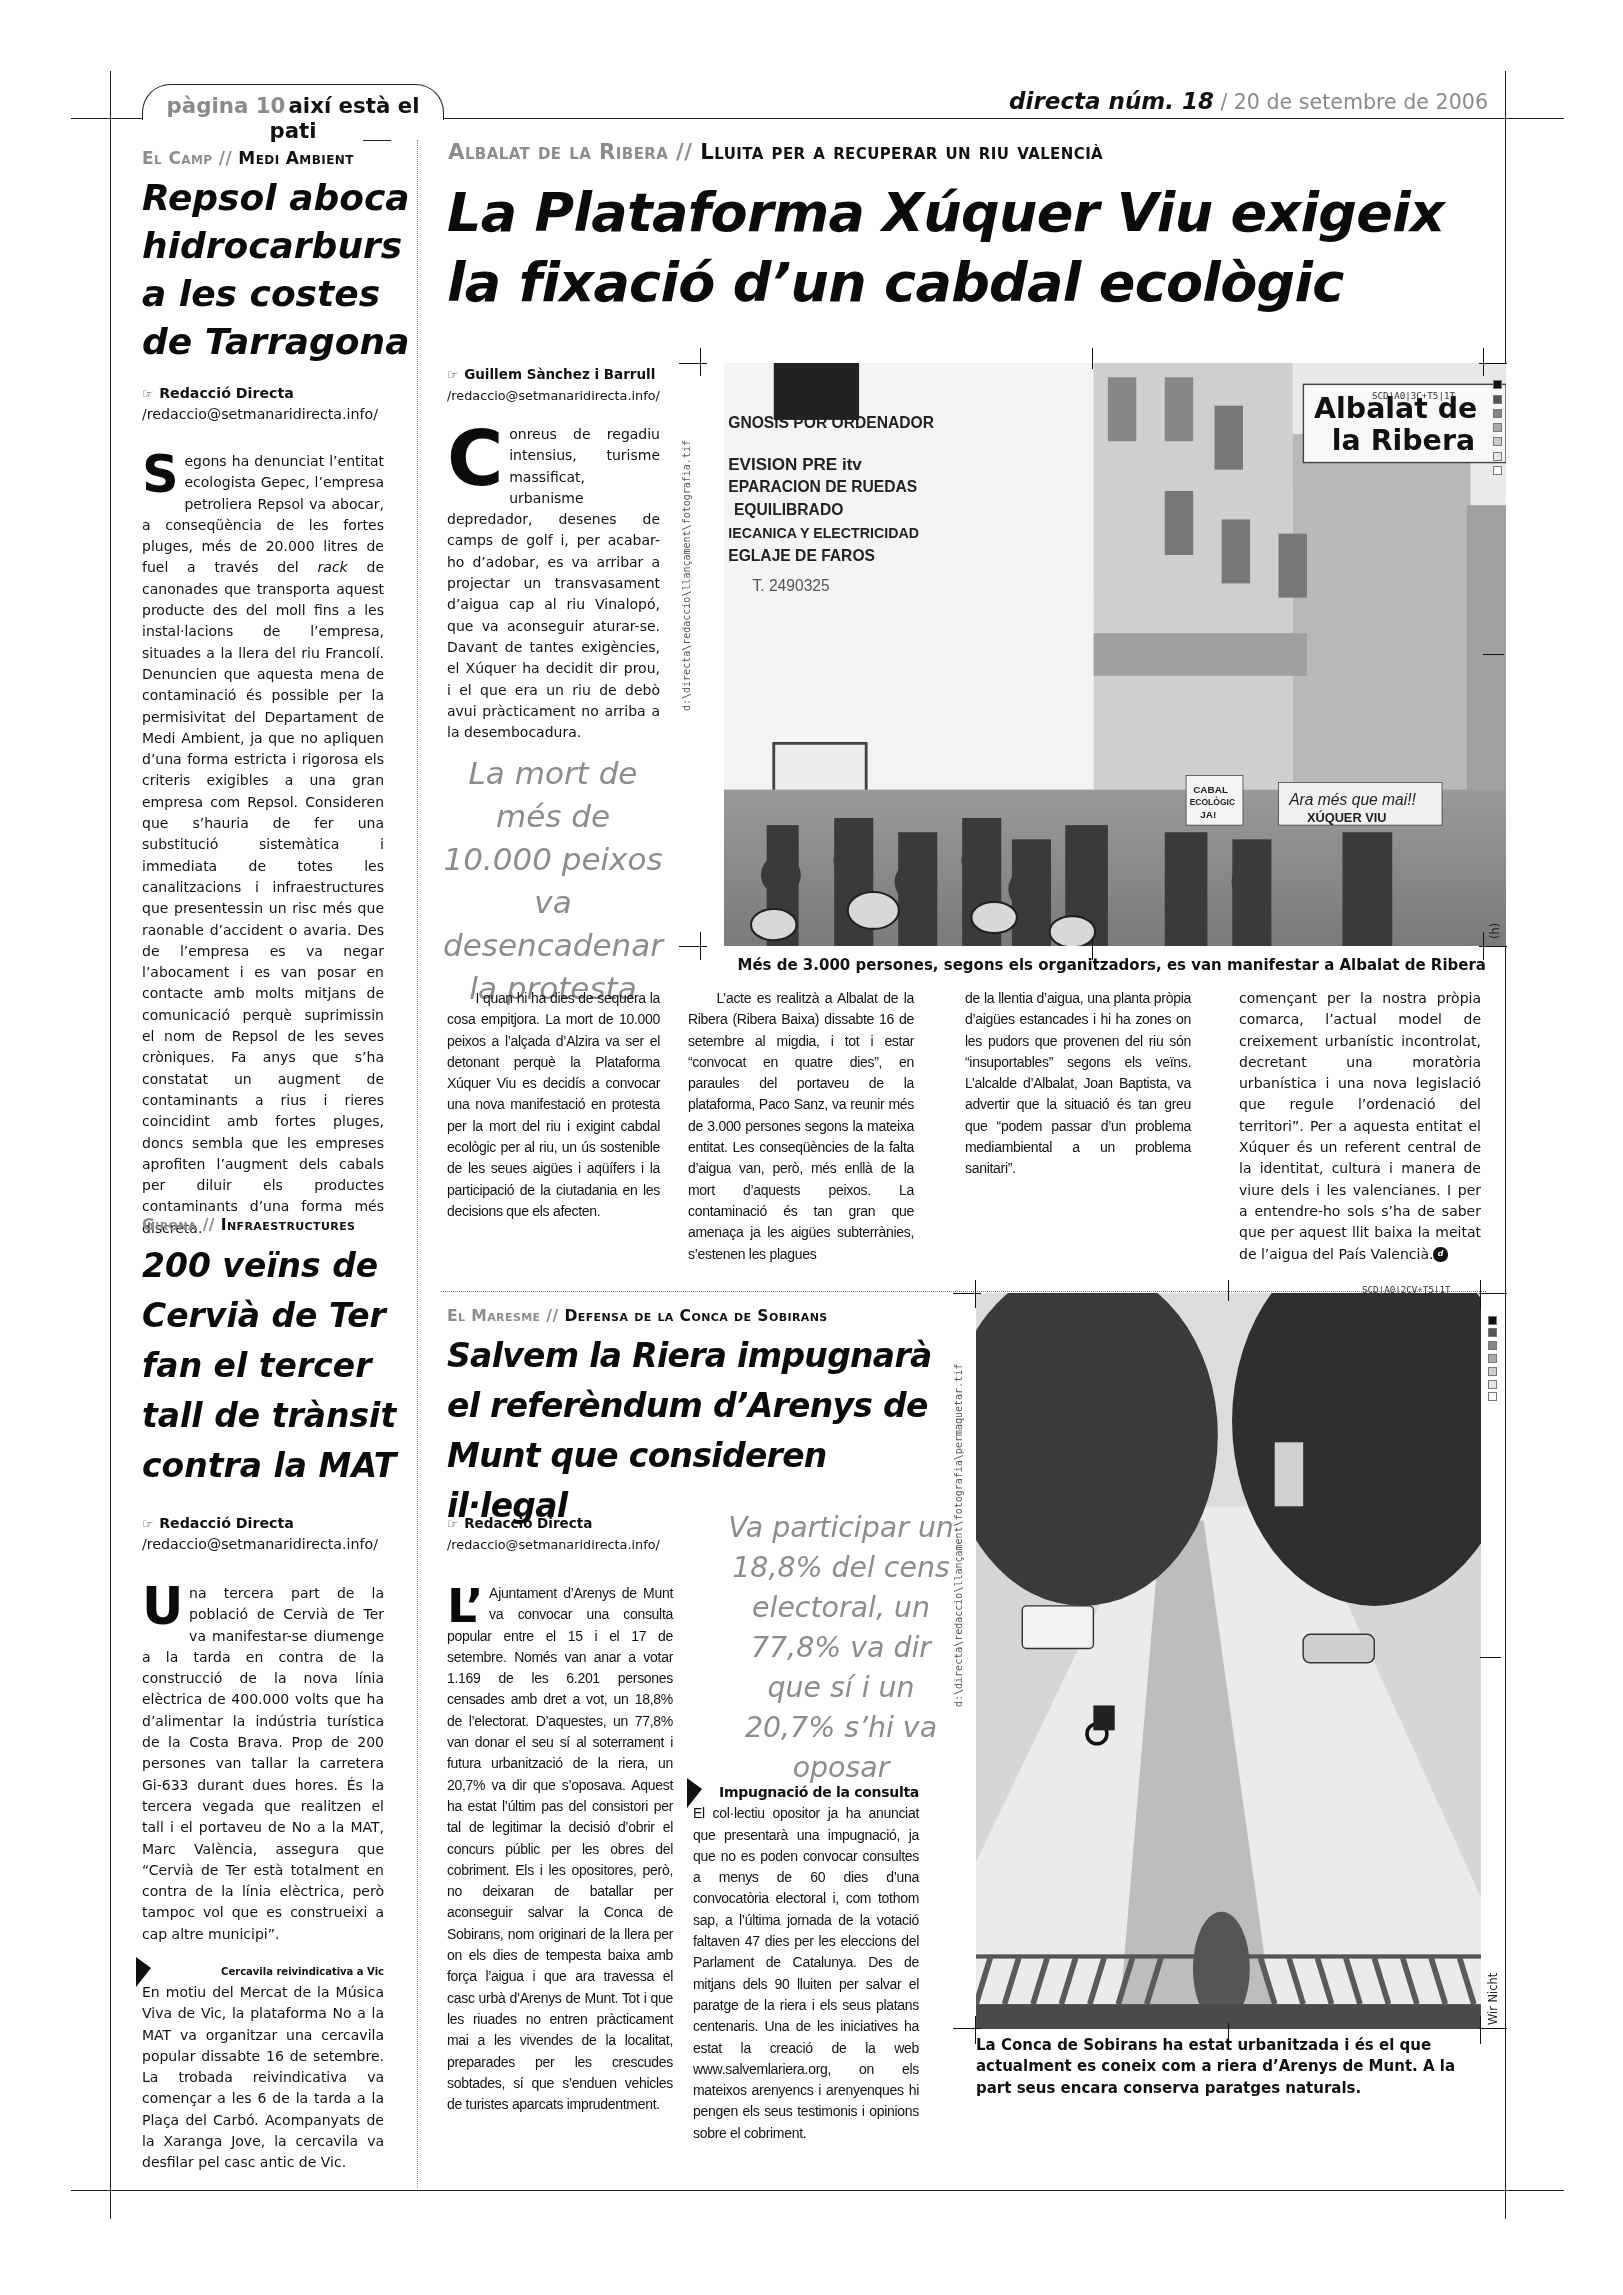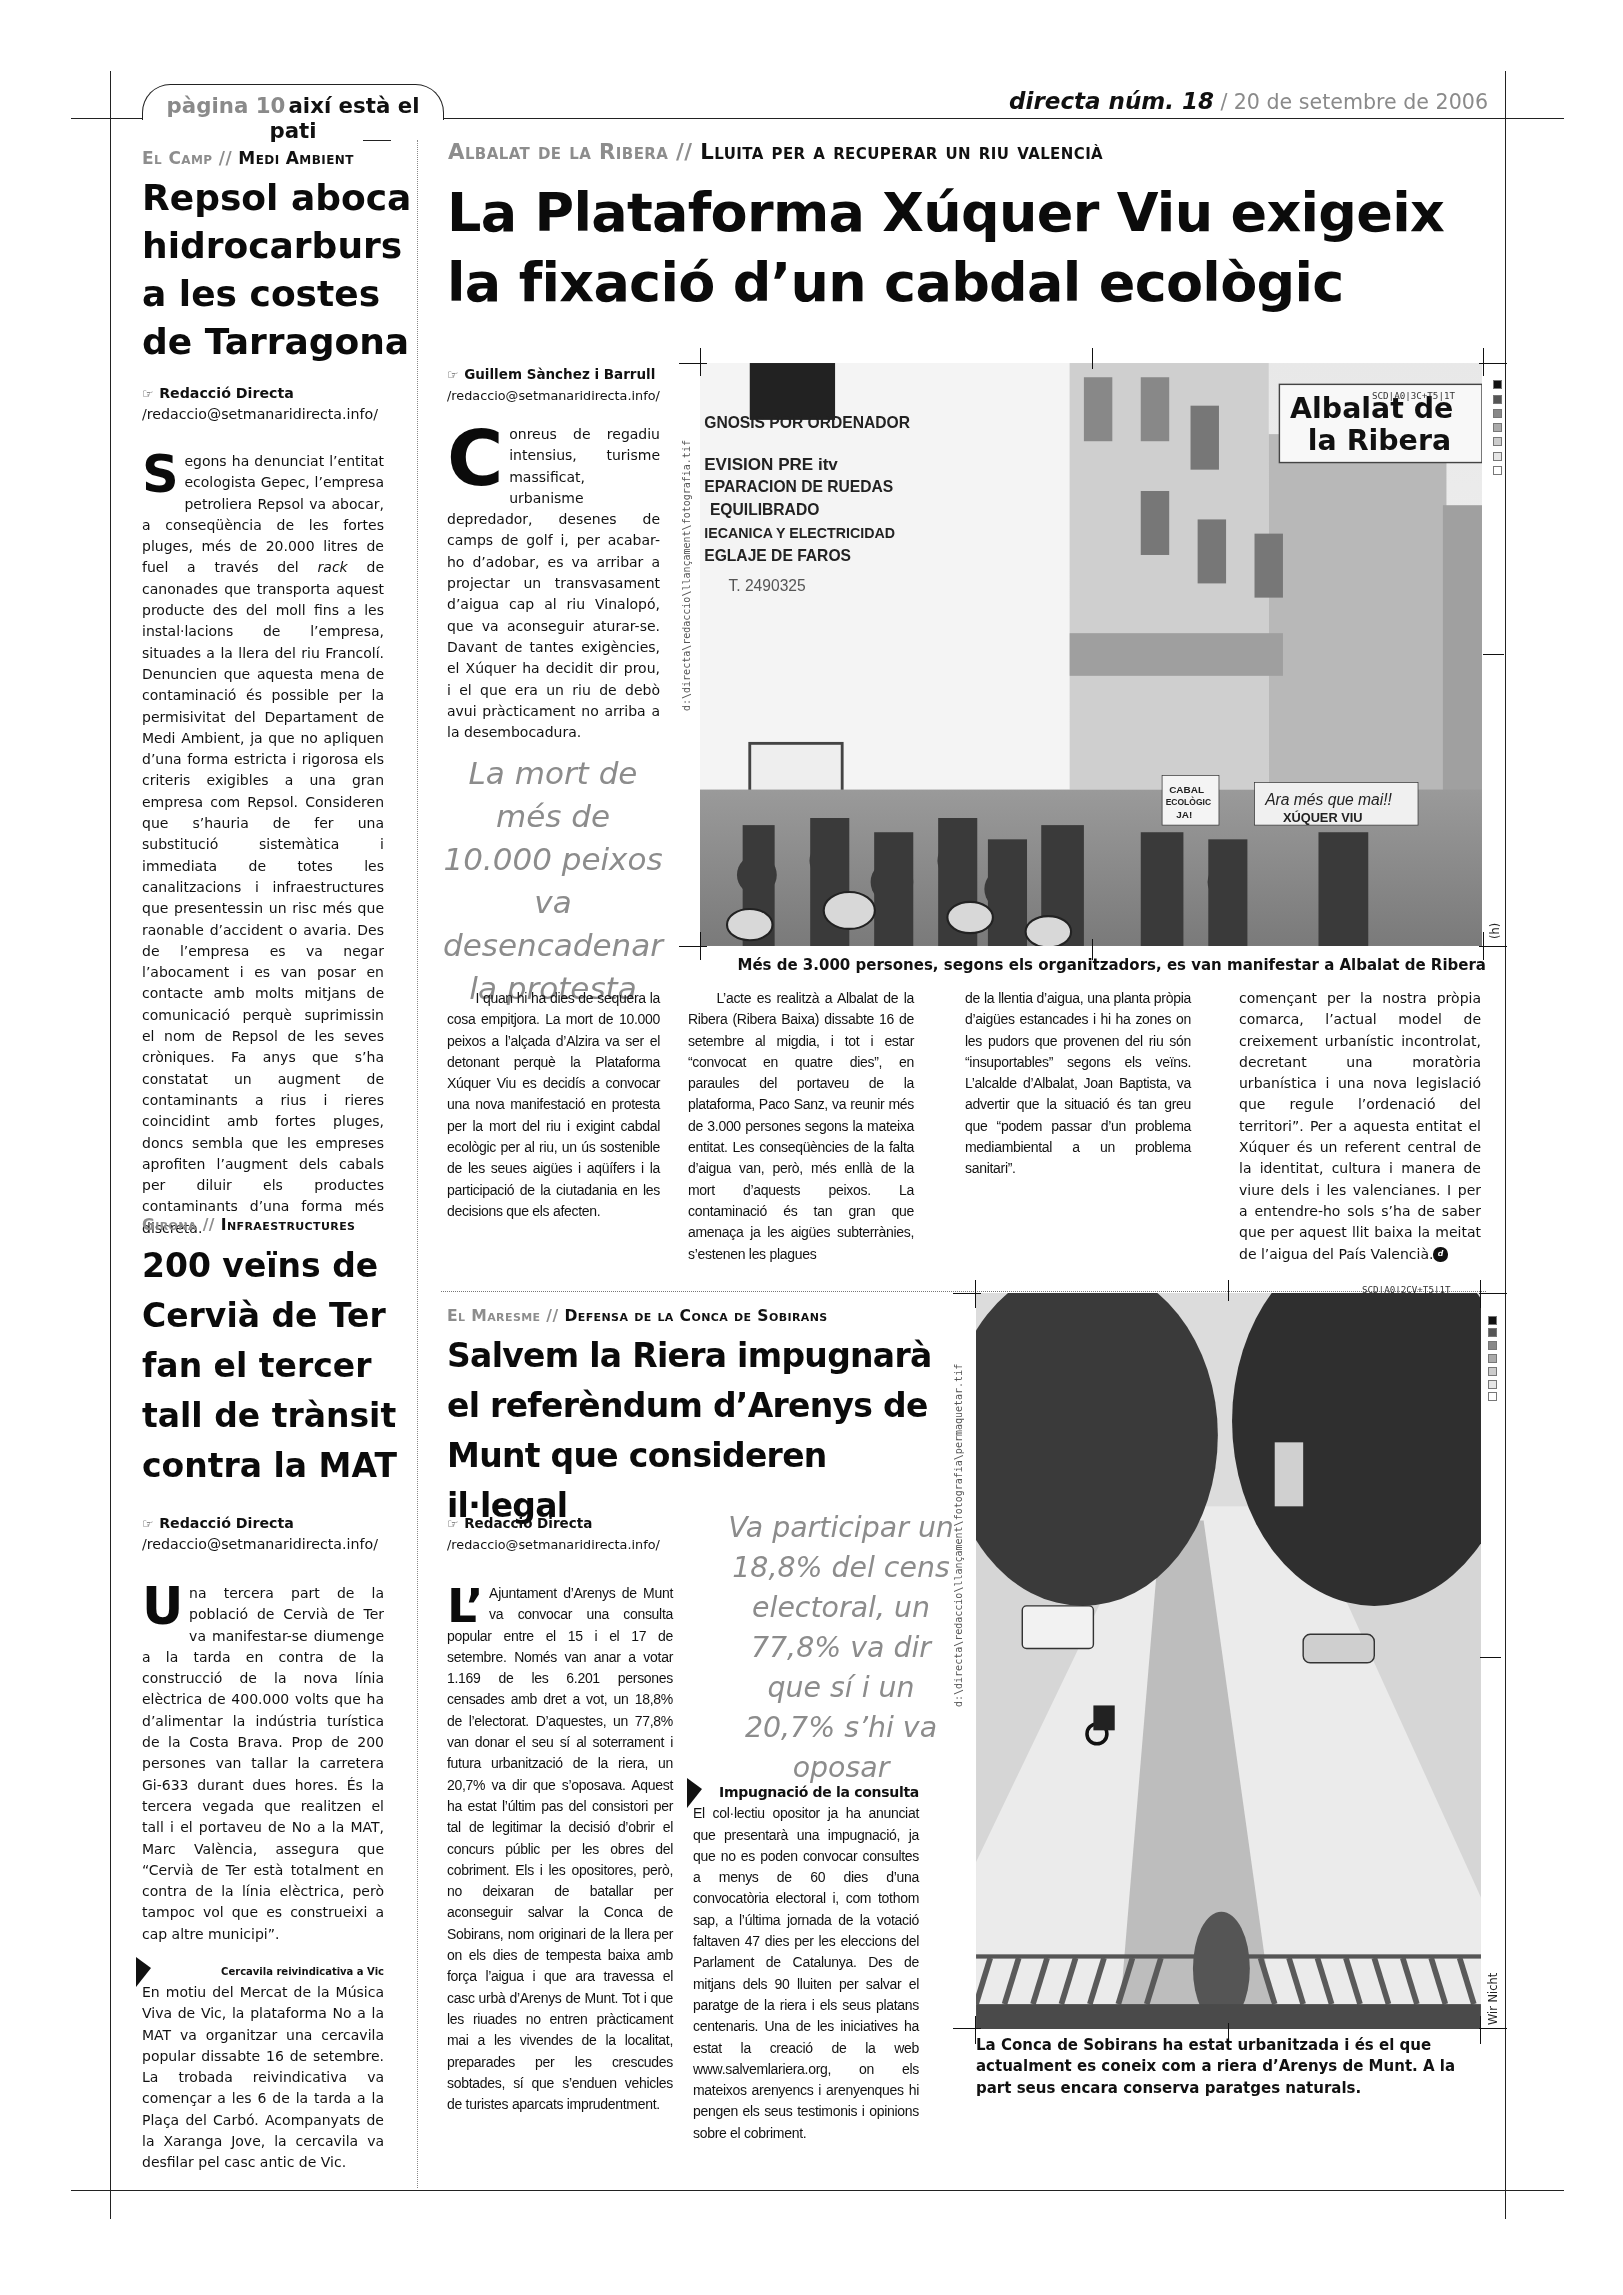--- a/index.html
+++ b/index.html
@@ -22,21 +22,21 @@
   .masthead { position: absolute; right: 135px; top: 88px; font-size: 23px; white-space: nowrap; }
   .masthead .brand { font-family: "DejaVu Sans", sans-serif; font-weight: bold; font-style: italic; color: #111; }
   .masthead .date { color: #8a8a8a; font-family: "DejaVu Sans", sans-serif; font-size: 20.6px; }
 
   
   .kicker { position: absolute; font-family: "DejaVu Sans", sans-serif; font-weight: bold; white-space: nowrap; font-variant: small-caps; letter-spacing: 0.4px; }
   .kicker .place { color: #8d8d8d; }
   .kicker .sep { color: #8d8d8d; }
   .kicker .topic { color: #111; }
 
-  h1, h2 { font-family: "DejaVu Sans", sans-serif; font-weight: bold; color: #0b0b0b; }
+  h1, h2 { font-family: "DejaVu Sans", sans-serif; font-weight: bold; color: #0b0b0b; font-style: italic; }
 
   .byline { position: absolute; font-family: "DejaVu Sans", sans-serif; font-size: 14.2px; line-height: 21.3px; }
   .byline .hand { font-size: 12.8px; margin-right: 5.7px; }
   .byline .author { font-weight: bold; }
   .byline .email { display: block; font-size: 14.2px; }
 
   .body-text { position: absolute; font-family: "DejaVu Sans", sans-serif; font-size: 14.2px; line-height: 22px; text-align: justify; hyphens: manual; }
   .body-text.narrow { font-family: "Liberation Sans Narrow", "Liberation Sans", sans-serif; letter-spacing: -0.3px; }
   .body-text p { text-indent: 0; }
   .body-text p.ind { text-indent: 28.4px; }
@@ -132,21 +132,21 @@
 
 <div class="byline" style="left:447px; top:364px; width:228px; font-size:13.5px;">
   <span class="hand">☞</span><span class="author">Guillem Sànchez i Barrull</span>
   <span class="email" style="font-size:12.8px;">/redaccio@setmanaridirecta.info/</span>
 </div>
 <div class="body-text" style="left:447px; top:424px; width:213px; font-size:14px; line-height:21.3px;">
   <span class="dropcap" style="font-size:77px;">C</span><span>onreus de regadiu intensius, turisme massificat, urbanisme depredador, desenes de camps de golf i, per acabar-ho d’adobar, es va arribar a projectar un transvasament d’aigua cap al riu Vinalopó, que va aconseguir aturar-se. Davant de tantes exigències, el Xúquer ha decidit dir prou, i el que era un riu de debò avui pràcticament no arriba a la desembocadura.</span>
 </div>
 <div class="pullquote" style="left:439px; top:752px; width:228px;">La mort de més de 10.000 peixos va desencadenar la protesta</div>
 
-<div class="photo" style="left:700px; top:363px; width:782px; height:583px;">
+<div class="photo" style="left:724px; top:363px; width:782px; height:583px;">
   <svg width="782" height="583" viewBox="0 0 1100 820">
     <defs>
       <linearGradient id="sky" x1="0" y1="0" x2="0" y2="1">
           <stop offset="0" stop-color="#e8e8e8"></stop>
           <stop offset="1" stop-color="#f6f6f6"></stop>
         </linearGradient>
       <linearGradient id="road" x1="0" y1="0" x2="0" y2="1">
           <stop offset="0" stop-color="#9a9a9a"></stop>
           <stop offset="1" stop-color="#7a7a7a"></stop>
         </linearGradient>

